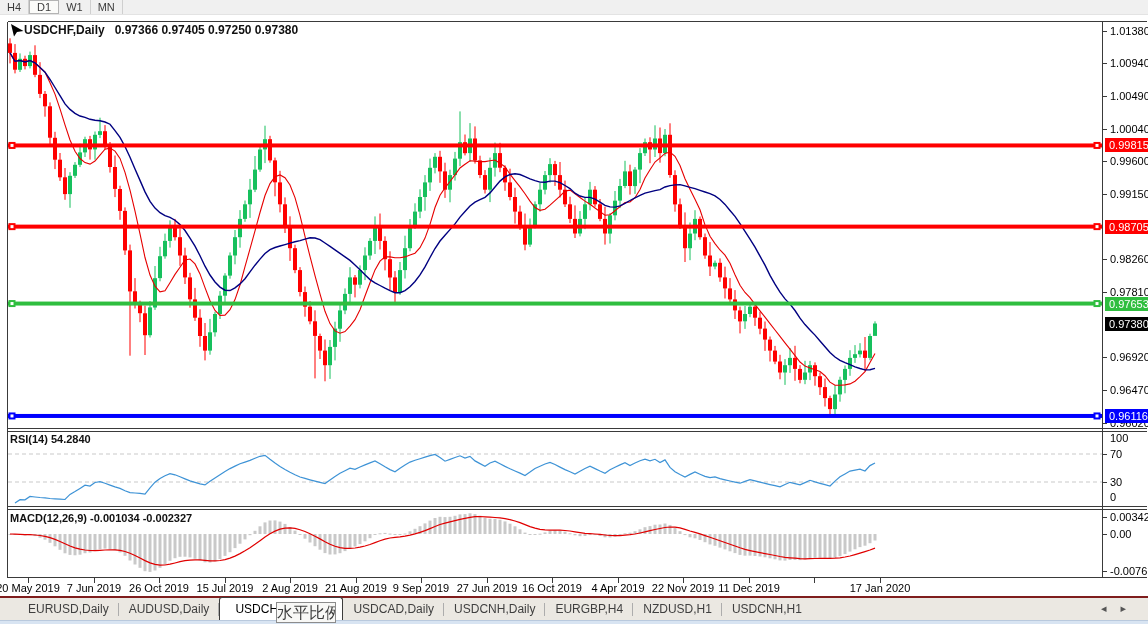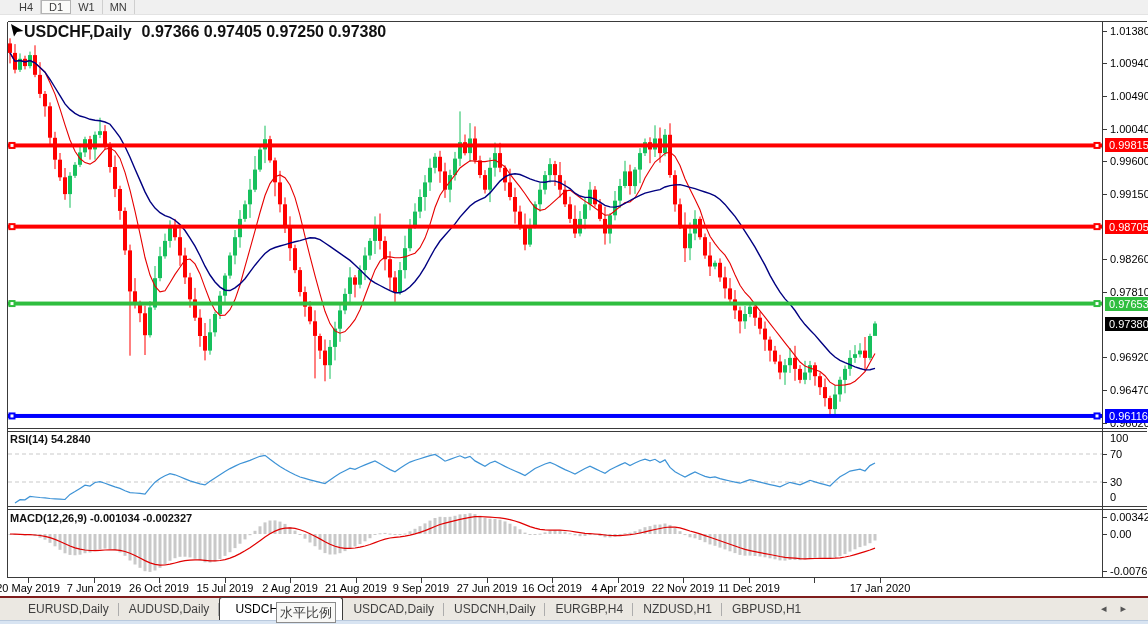--- a/index.html
+++ b/index.html
@@ -6,29 +6,29 @@
   html,body { background:#fff; }
   #app {
     position:relative; width:1148px; height:624px; overflow:hidden;
     background:#fff; font-family:"Liberation Sans", sans-serif;
     -webkit-font-smoothing:none;
   }
   
   #tf-toolbar {
     position:absolute; left:0; top:0; width:1148px; height:15px;
     background:#f0f0f0; border-bottom:1px solid #e3e3e3;
-    display:flex; align-items:stretch; font-size:11px; color:#3c3c3c;padding-left:12px;
+    display:flex; align-items:stretch; font-size:11px; color:#3c3c3c;
   }
   .tf-cell { display:flex; align-items:center; padding:0 7px; border-right:1px solid #cfcfcf; cursor:default; }
   .tf-cell.active { background:#fbfbf9; border:1px solid #b4b4b4; border-right:1px solid #b4b4b4; }
   
   #chart-svg { position:absolute; left:0; top:0; z-index:1; }
   
   .ovl { position:absolute; z-index:2; }
-  #chart-title { left:24px; top:23px; font-size:16px; font-weight:700; color:#111; white-space:nowrap; }
+  #chart-title { left:24px; top:23px; font-size:12px; font-weight:700; color:#111; white-space:nowrap; }
   #chart-title .gap { display:inline-block; width:10px; }
   #rsi-label  { left:10px; top:433px; font-size:11px; font-weight:700; color:#111; }
   #macd-label { left:10px; top:512px; font-size:11px; font-weight:700; color:#111; }
   .tick-label { position:absolute; left:1110px; z-index:2; font-size:11px; color:#000; white-space:nowrap; }
   .price-badge {
     position:absolute; left:1105px; z-index:3; height:14px; line-height:14px;
     padding:0 4px; font-size:11px; color:#fff; white-space:nowrap;
   }
   .date-label { position:absolute; top:582px; z-index:2; transform:translateX(-50%); font-size:11px; color:#000; white-space:nowrap; }
   
@@ -43,21 +43,21 @@
     content:""; position:absolute; right:0; top:5px; height:13px; width:1px; background:#adadad;
   }
   .tab-item.active {
     background:#fff; border:1px solid #3c3c3c; border-bottom:none;
     border-radius:3px 3px 0 0; margin-top:-1px; color:#000;
     width:124px; padding:0 0 0 15px; overflow:hidden;
   }
   #tab-tooltip {
     position:absolute; left:276px; top:602px; width:60px; height:21px; z-index:5;
     background:#f8f8f6; border:1px solid #8c8c8c; color:#3c3c3c;
-    font-size:13px; line-height:19px; text-align:center; white-space:nowrap; overflow:hidden;
+    font-size:16px; line-height:19px; text-align:center; white-space:nowrap; overflow:hidden;
   }
   #tab-scroll { position:absolute; right:8px; top:602px; z-index:4; color:#555; font-size:11px; letter-spacing:14px; }
   #bottom-strip { position:absolute; left:0; top:620px; width:1148px; height:4px; background:#d8e4f2; border-top:1px solid #b9c9dd; z-index:2; }
 </style>
 </head>
 <body>
 
 <div id="app">
 
   <div id="tf-toolbar">
@@ -739,21 +739,21 @@
 
   <div id="tabbar">
       <div class="spacer"></div>
       <div class="tab-item">EURUSD,Daily</div>
       <div class="tab-item">AUDUSD,Daily</div>
       <div class="tab-item active">USDCHF,Daily</div>
       <div class="tab-item">USDCAD,Daily</div>
       <div class="tab-item">USDCNH,Daily</div>
       <div class="tab-item">EURGBP,H4</div>
       <div class="tab-item">NZDUSD,H1</div>
-      <div class="tab-item">GBPUSD,H1</div>
+      <div class="tab-item">USDCNH,H1</div>
     </div>
   <div id="tab-tooltip">水平比例</div>
   <div id="tab-scroll">
     <span>◂</span><span>▸</span>
   </div>
   <div id="bottom-strip"></div>
 
 </div>
 
 </body></html>

